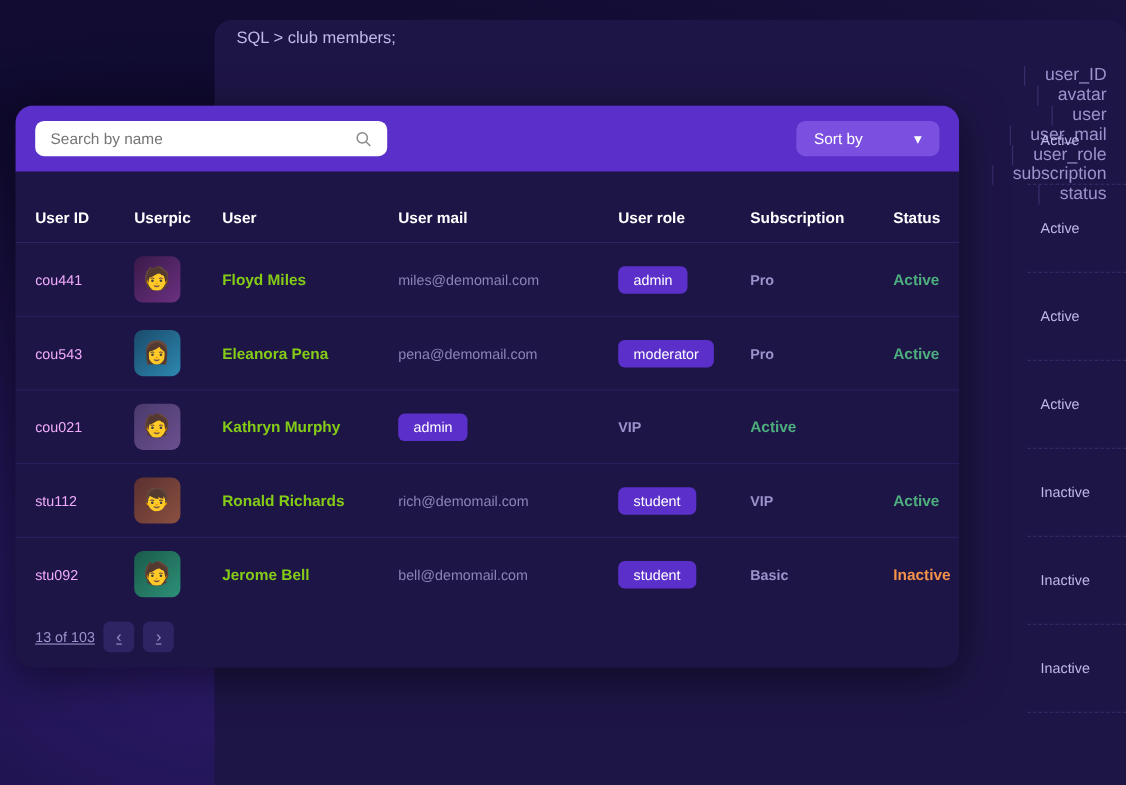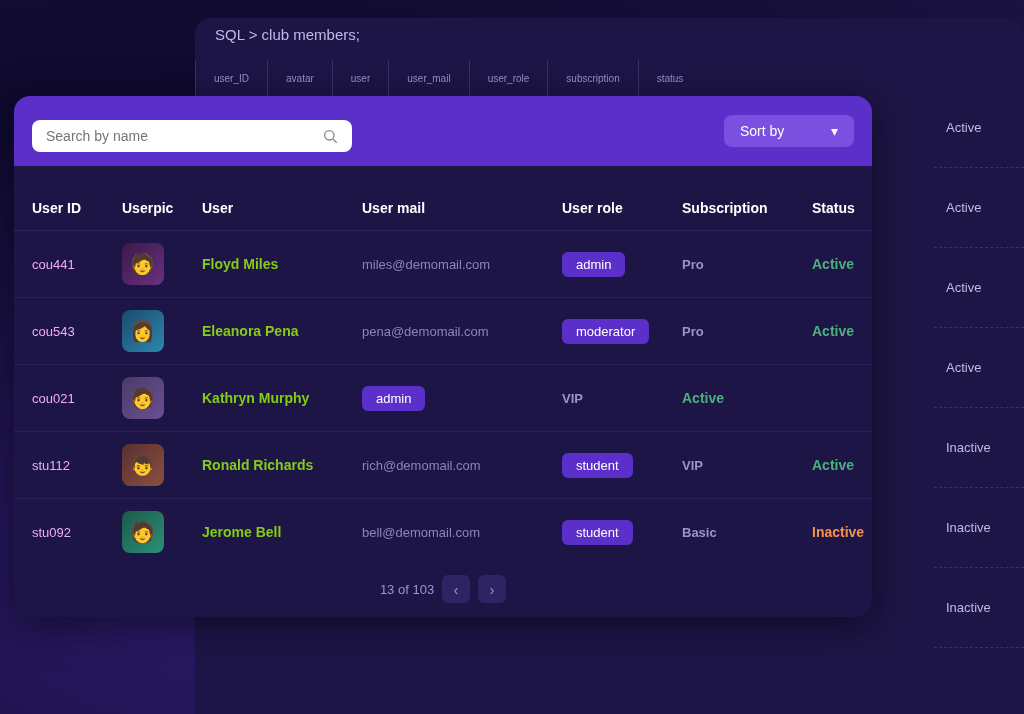--- a/index.html
+++ b/index.html
@@ -47,22 +47,23 @@
     .col-headers-row {
       position: absolute;
       top: 60px;
       left: 195px;
       right: 0;
       height: 36px;
       display: flex;
       align-items: flex-end;
       z-index: 5;
       color: #9b93cc;
-      font-size: 10px;
+      font-size: 16px;
       gap: 0;
+      flex-direction: column;
     }
 
     .col-h {
       border-left: 1px solid #3a2f6e;
       padding: 0 18px;
       height: 100%;
       display: flex;
       align-items: center;
     }
 
@@ -112,21 +113,20 @@
     }
 
     .search-box {
       display: flex;
       align-items: center;
       background: white;
       border-radius: 8px;
       padding: 8px 14px;
       width: 320px;
       gap: 8px;
-      margin-top: 10px;
     }
 
     .search-box input {
       border: none;
       outline: none;
       font-size: 14px;
       color: #888;
       width: 100%;
       background: transparent;
     }
@@ -229,25 +229,26 @@
     .status-inactive {
       color: #f4914b;
       font-weight: 600;
       font-size: 14px;
     }
 
     
     .pagination {
       display: flex;
       align-items: center;
-      justify-content: center;
+      justify-content: flex-start;
       padding: 10px 18px 14px;
       gap: 8px;
       color: #9b93cc;
       font-size: 13px;
+      text-decoration: underline;
     }
 
     .page-btn {
       background: #2e2464;
       border: none;
       color: #9b93cc;
       width: 28px;
       height: 28px;
       border-radius: 6px;
       cursor: pointer;

